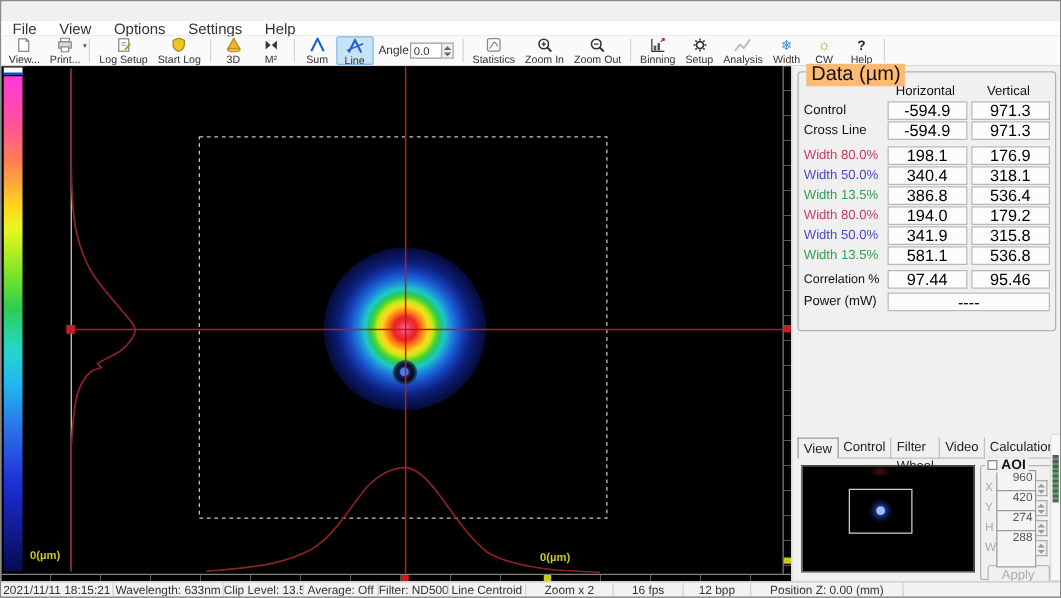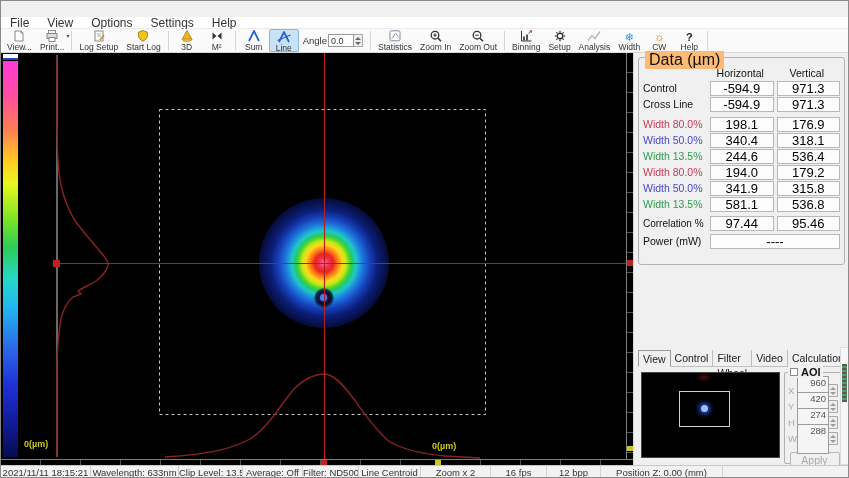--- a/index.html
+++ b/index.html
@@ -327,21 +327,21 @@
         <span class="dcell">198.1</span>
         <span class="dcell">176.9</span>
       </div>
       <div class="drow">
         <span class="dlabel blue">Width 50.0%</span>
         <span class="dcell">340.4</span>
         <span class="dcell">318.1</span>
       </div>
       <div class="drow">
         <span class="dlabel green">Width 13.5%</span>
-        <span class="dcell">244.6</span>
+        <span class="dcell">386.8</span>
         <span class="dcell">536.4</span>
       </div>
       <div class="drow">
         <span class="dlabel red">Width 80.0%</span>
         <span class="dcell">194.0</span>
         <span class="dcell">179.2</span>
       </div>
       <div class="drow">
         <span class="dlabel blue">Width 50.0%</span>
         <span class="dcell">341.9</span>

